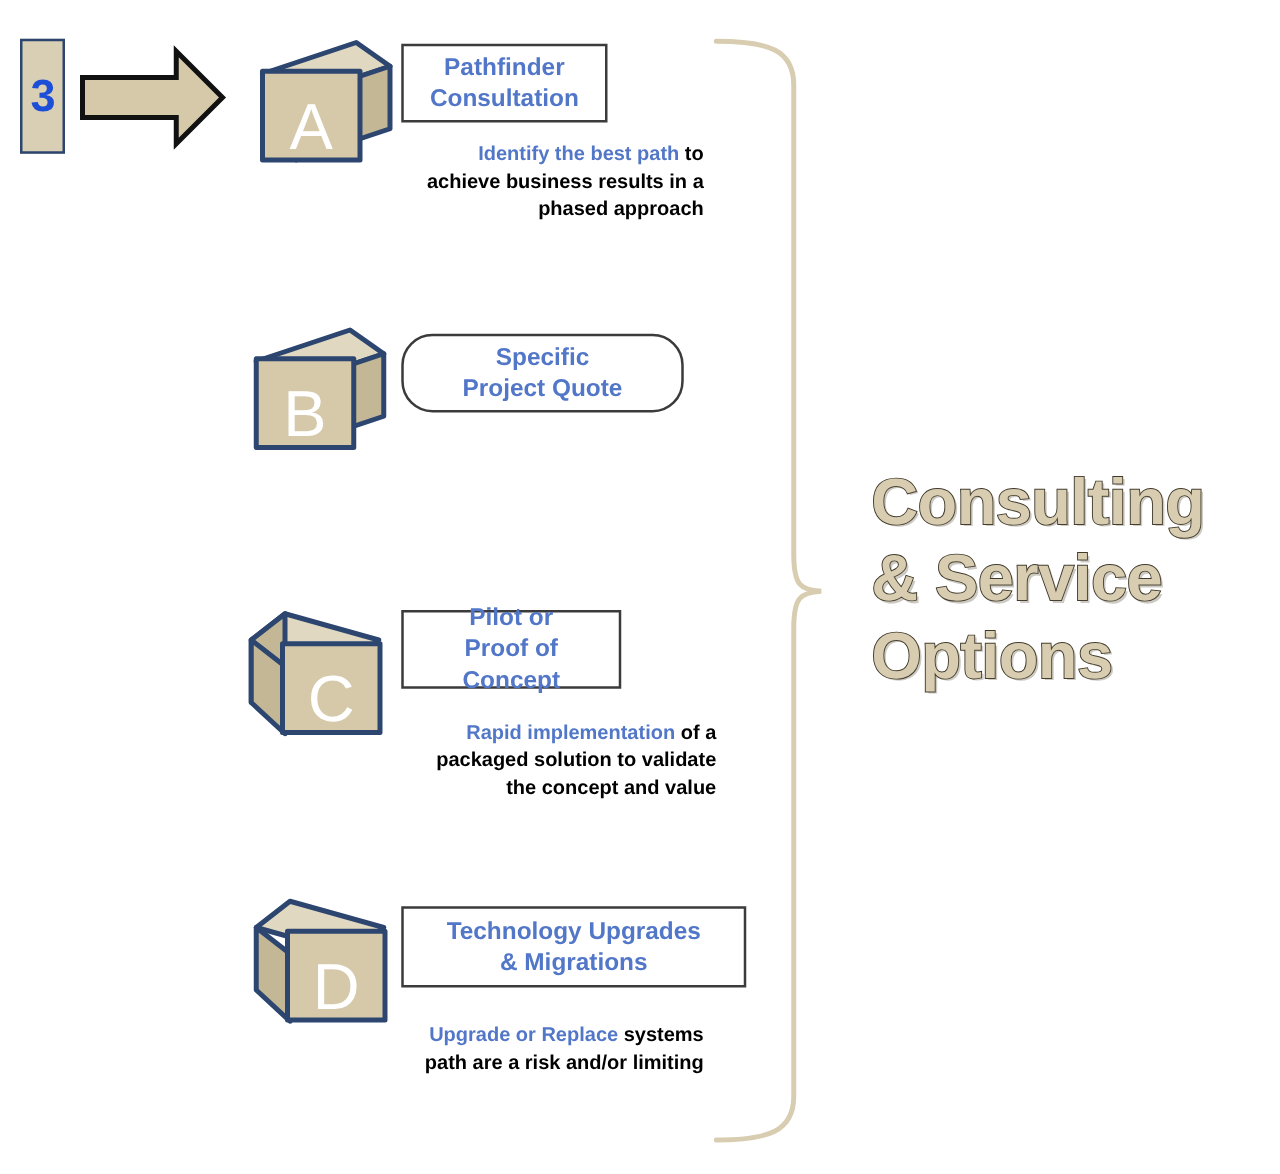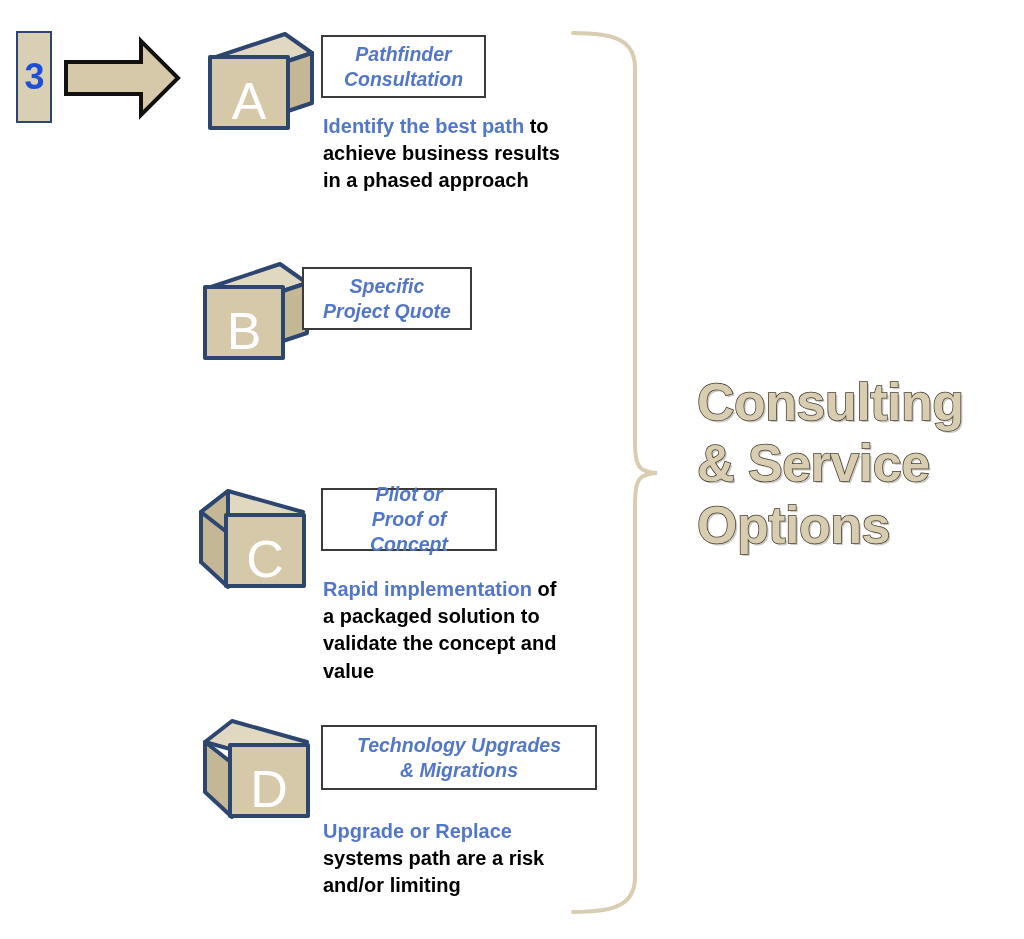--- a/index.html
+++ b/index.html
@@ -60,38 +60,38 @@
 
   .title-box {
     position: absolute;
     border: 2px solid #3b3b3b;
     background: #ffffff;
     box-sizing: border-box;
     display: flex;
     align-items: center;
     justify-content: center;
     text-align: center;
-    font-style: italic;
   }
   .title-box .title-text {
     color: #5277c8;
     font-weight: bold;
     font-size: 19.5px;
     line-height: 1.28;
     padding: 0 8px;
     white-space: pre-line;
   }
 
   .desc {
     position: absolute;
-    font-size: 20px;
+    font-size: 16px;
     font-weight: bold;
     line-height: 1.36;
     color: #000000;
     width: 250px;
+    text-align: right;
   }
   .desc .lead {
     color: #5277c8;
   }
 
   
   .brace {
     position: absolute;
     left: 560px;
     top: 20px;
@@ -150,21 +150,21 @@
   </div>
 
   <div class="cube" style="left:200px; top:261px; width:110px; height:100px;">
     <svg width="110" height="100" viewBox="0 0 110 100" xmlns="http://www.w3.org/2000/svg">
       <polygon points="5,28 80,3 107,22 32,47" fill="#e0d8c0" stroke="#2c4670" stroke-width="4" stroke-linejoin="round"></polygon>
       <polygon points="32,47 107,22 107,72 32,97" fill="#c4b795" stroke="#2c4670" stroke-width="4" stroke-linejoin="round"></polygon>
       <rect x="5" y="26" width="78" height="71" fill="#d5c9a9" stroke="#2c4670" stroke-width="4" stroke-linejoin="round"></rect>
       <text x="44" y="88" font-family="Liberation Sans, sans-serif" font-size="52" fill="#ffffff" text-anchor="middle">B</text>
     </svg>
   </div>
-  <div class="title-box" style="left:302px; top:267px; width:170px; height:63px;">
+  <div class="title-box" style="left:321px; top:267px; width:226px; height:63px;border-radius:25px;">
     <span class="title-text">Specific
 Project Quote</span>
   </div>
 
   <div class="cube" style="left:196px; top:488px; width:112px; height:102px;">
     <svg width="112" height="102" viewBox="0 0 112 102" xmlns="http://www.w3.org/2000/svg">
       <polygon points="5,24 32,3 107,24 80,45" fill="#e0d8c0" stroke="#2c4670" stroke-width="4" stroke-linejoin="round"></polygon>
       <polygon points="5,24 32,3 32,53 5,74" fill="#c4b795" stroke="#2c4670" stroke-width="4" stroke-linejoin="round"></polygon>
       <polygon points="5,24 32,45 32,99 5,74" fill="#c4b795" stroke="#2c4670" stroke-width="4" stroke-linejoin="round"></polygon>
       <rect x="30" y="27" width="78" height="71" fill="#d5c9a9" stroke="#2c4670" stroke-width="4" stroke-linejoin="round"></rect>

